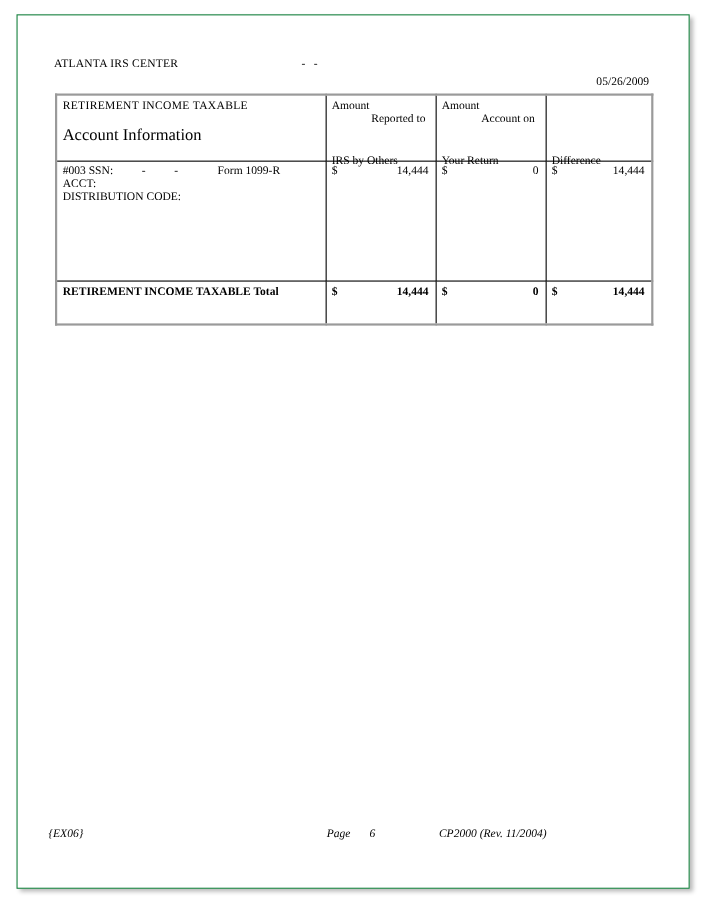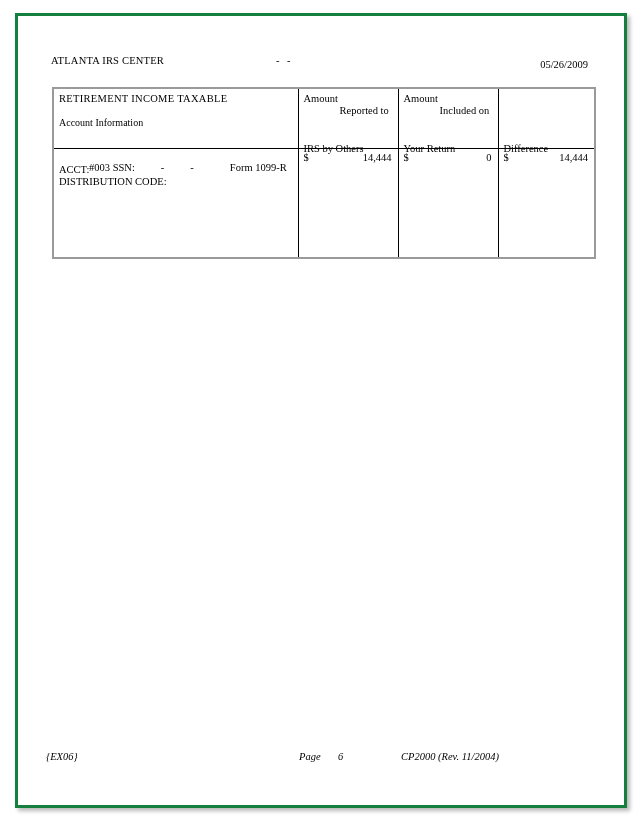--- a/index.html
+++ b/index.html
@@ -15,21 +15,21 @@
   }
 
   
   #page-sheet {
     position: absolute;
     left: 15px;
     top: 13px;
     width: 612px;
     height: 795px;
     background: #ffffff;
-    border: 3px solid #15803d;
+    border: 1px solid #15803d;
     box-sizing: border-box;
     box-shadow: 3px 3px 4px rgba(0,0,0,0.28);
   }
 
   
   .doc-header {
     position: absolute;
     left: 0;
     top: 39px;
     width: 100%;
@@ -49,21 +49,21 @@
     left: 258px;
     top: 0;
     font-size: 10.5px;
     color: #000;
     white-space: nowrap;
     letter-spacing: 2.5px;
   }
   .hdr-date {
     position: absolute;
     right: 36px;
-    top: 4px;
+    top: 16px;
     font-size: 10.5px;
     color: #000;
     white-space: nowrap;
   }
 
   
   #income-table {
     position: absolute;
     left: 34px;
     top: 71px;
@@ -107,36 +107,36 @@
     left: 5px;
     top: 4px;
     font-size: 10.5px;
     letter-spacing: 0.3px;
     white-space: nowrap;
   }
   .hdr-subtitle {
     position: absolute;
     left: 5px;
     top: 28px;
-    font-size: 10px;
+    font-size: 15px;
     white-space: nowrap;
   }
 
   
   .data-cell {
     height: 92px;
     position: relative;
   }
   .data-cell .dl {
     position: absolute;
     left: 5px;
     font-size: 10.5px;
     white-space: nowrap;
   }
-  .dl-1 { top: 13px; margin-left: 30px; }
+  .dl-1 { top: 3px; }
   .dl-2 { top: 15px; }
   .dl-3 { top: 27px; text-align: center; }
 
   .acct-line {
     display: inline-block;
   }
   .acct-line .ssn-gap1 { display:inline-block; width: 26px; }
   .acct-line .ssn-gap2 { display:inline-block; width: 26px; }
   .acct-line .form-gap { display:inline-block; width: 36px; }
 
@@ -249,21 +249,21 @@
         <span class="hdr-title">RETIREMENT INCOME TAXABLE</span>
         <span class="hdr-subtitle">Account Information</span>
       </td>
       <td class="hdr-cell">
         <span class="ln ln1">Amount</span>
         <span class="ln ln2">Reported to</span>
         <span class="ln ln3">IRS by Others</span>
       </td>
       <td class="hdr-cell">
         <span class="ln ln1">Amount</span>
-        <span class="ln ln2">Included on</span>
+        <span class="ln ln2">Account on</span>
         <span class="ln ln3">Your Return</span>
       </td>
       <td class="hdr-cell">
         <span class="ln ln3">Difference</span>
       </td>
     </tr>
 
     <tr>
       <td class="data-cell">
         <span class="dl dl-1">
@@ -281,20 +281,37 @@
       <td class="data-cell money-cell">
         <span class="cur">$</span>
         <span class="val">0</span>
       </td>
       <td class="data-cell money-cell">
         <span class="cur">$</span>
         <span class="val">14,444</span>
       </td>
     </tr>
 
+    <tr>
+      <td class="total-cell">
+        <span class="tl">RETIREMENT INCOME TAXABLE Total</span>
+      </td>
+      <td class="total-cell">
+        <span class="cur">$</span>
+        <span class="val">14,444</span>
+      </td>
+      <td class="total-cell">
+        <span class="cur">$</span>
+        <span class="val">0</span>
+      </td>
+      <td class="total-cell">
+        <span class="cur">$</span>
+        <span class="val">14,444</span>
+      </td>
+    </tr>
   </tbody>
     </table>
 
   <div class="doc-footer">
     <div class="ft-exhibit">{EX06}</div>
     <div class="ft-page-label">Page</div>
     <div class="ft-page-num">6</div>
     <div class="ft-formid">CP2000 (Rev. 11/2004)</div>
   </div>
 

